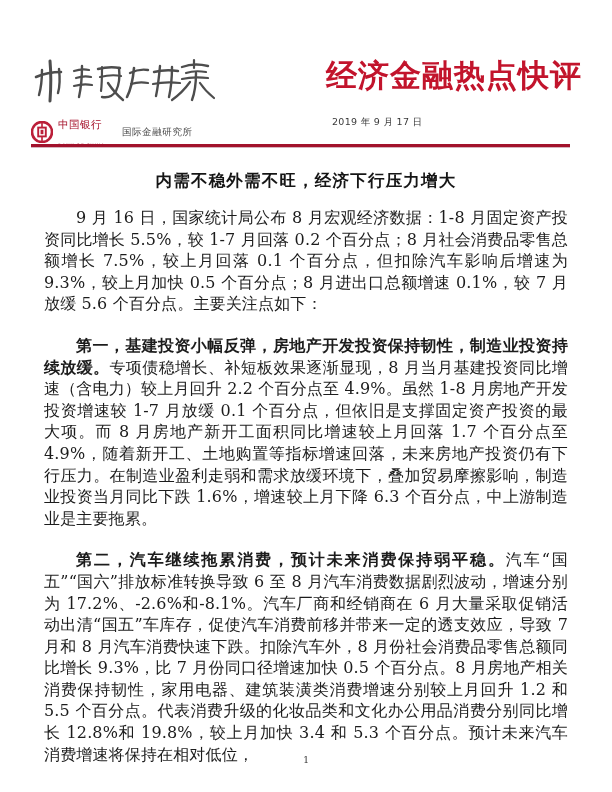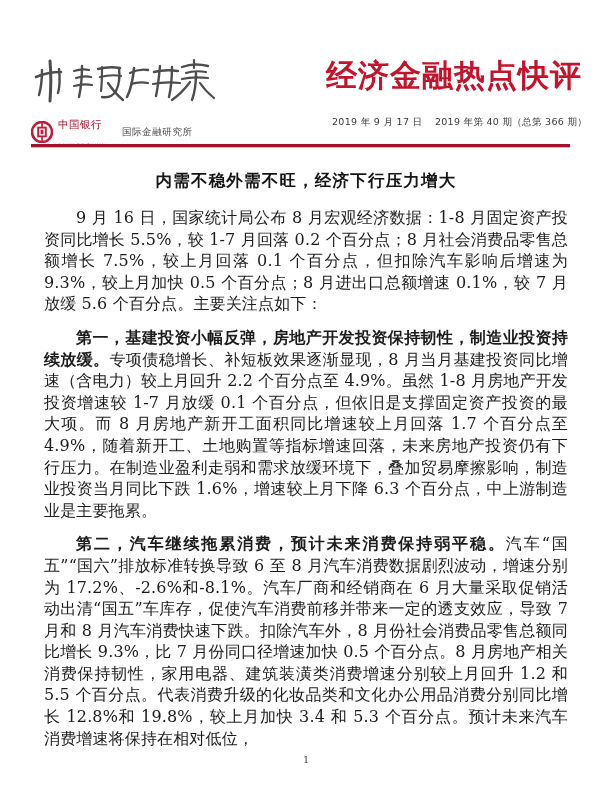--- a/index.html
+++ b/index.html
@@ -151,21 +151,21 @@
   p.para {
     margin: 0 0 0.5px 0;
     font-size: 16px;
     line-height: 21.6px;
     text-align: justify;
     text-justify: inter-ideograph;
     text-indent: 2em;
     letter-spacing: 0.15px;
     color: #1c1c1c;
   }
-  p.para + p.para { margin-top: 12px; }
+  p.para + p.para { margin-top: 20px; }
 
   .lead {
     font-weight: 700;
     letter-spacing: 0.1px;
   }
 
   .page-number {
     position: absolute;
     left: 0;
     top: 755px;
@@ -235,21 +235,20 @@
       </span>
       <span>
         <span class="boc-cn">中国银行</span><br>
         <span class="boc-en">BANK OF CHINA</span>
       </span>
       <span class="boc-inst">国际金融研究所</span>
     </div>
 
     <div class="issue-line">
       <span>2019 年 9 月 17 日</span>
-      <span>2019 年第 40 期（总第 366 期）</span>
     </div>
 
     <div class="rule-red"></div>
     <div class="rule-red-shadow"></div>
   </div>
 
   <div class="doc-title">内需不稳外需不旺，经济下行压力增大</div>
 
   <div class="content">
 

